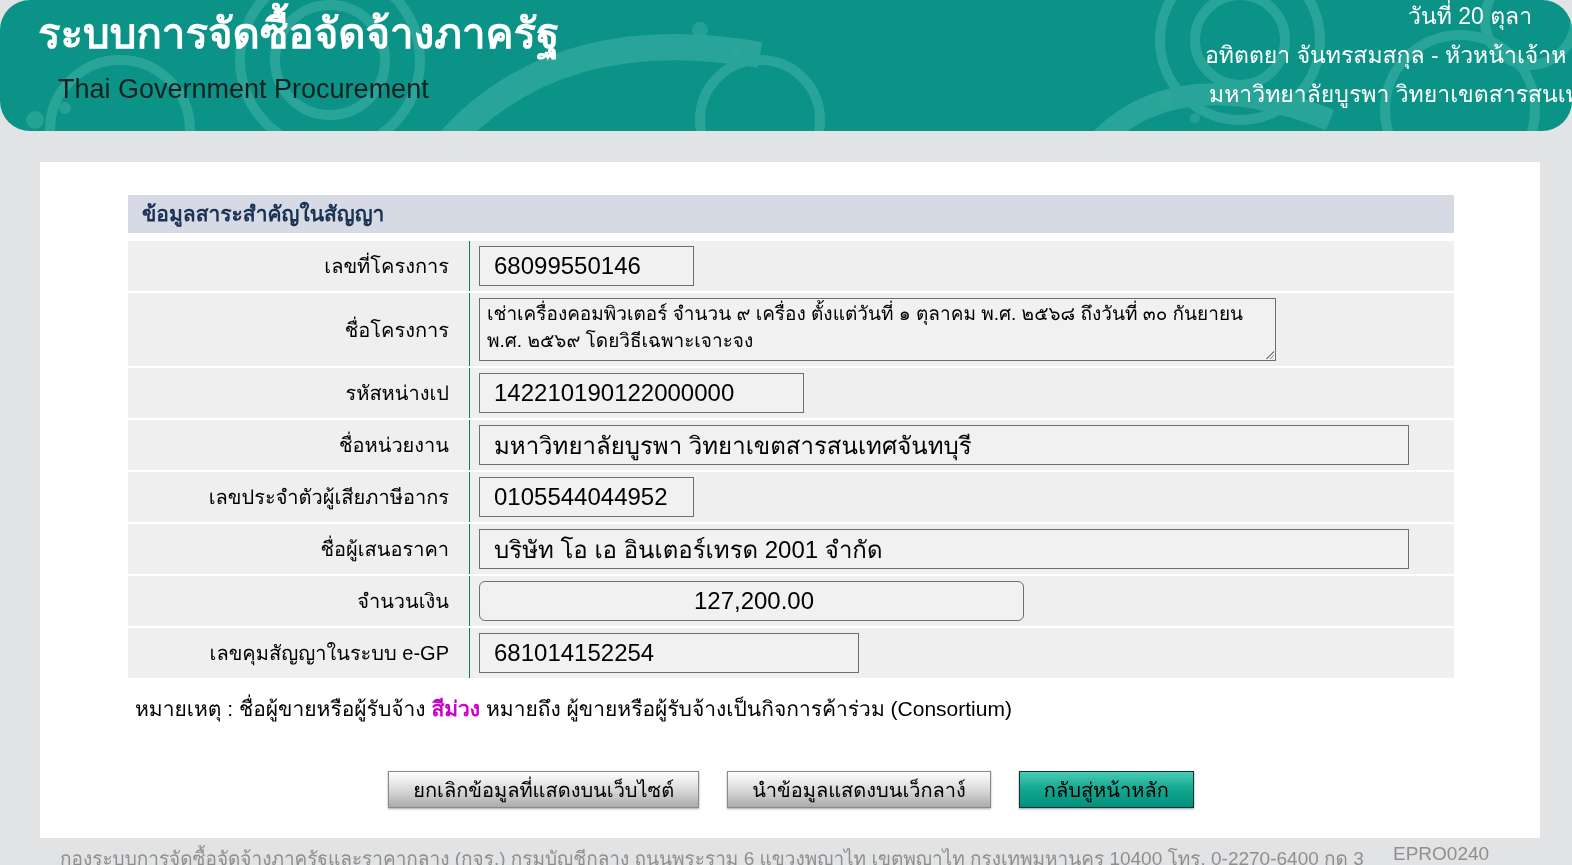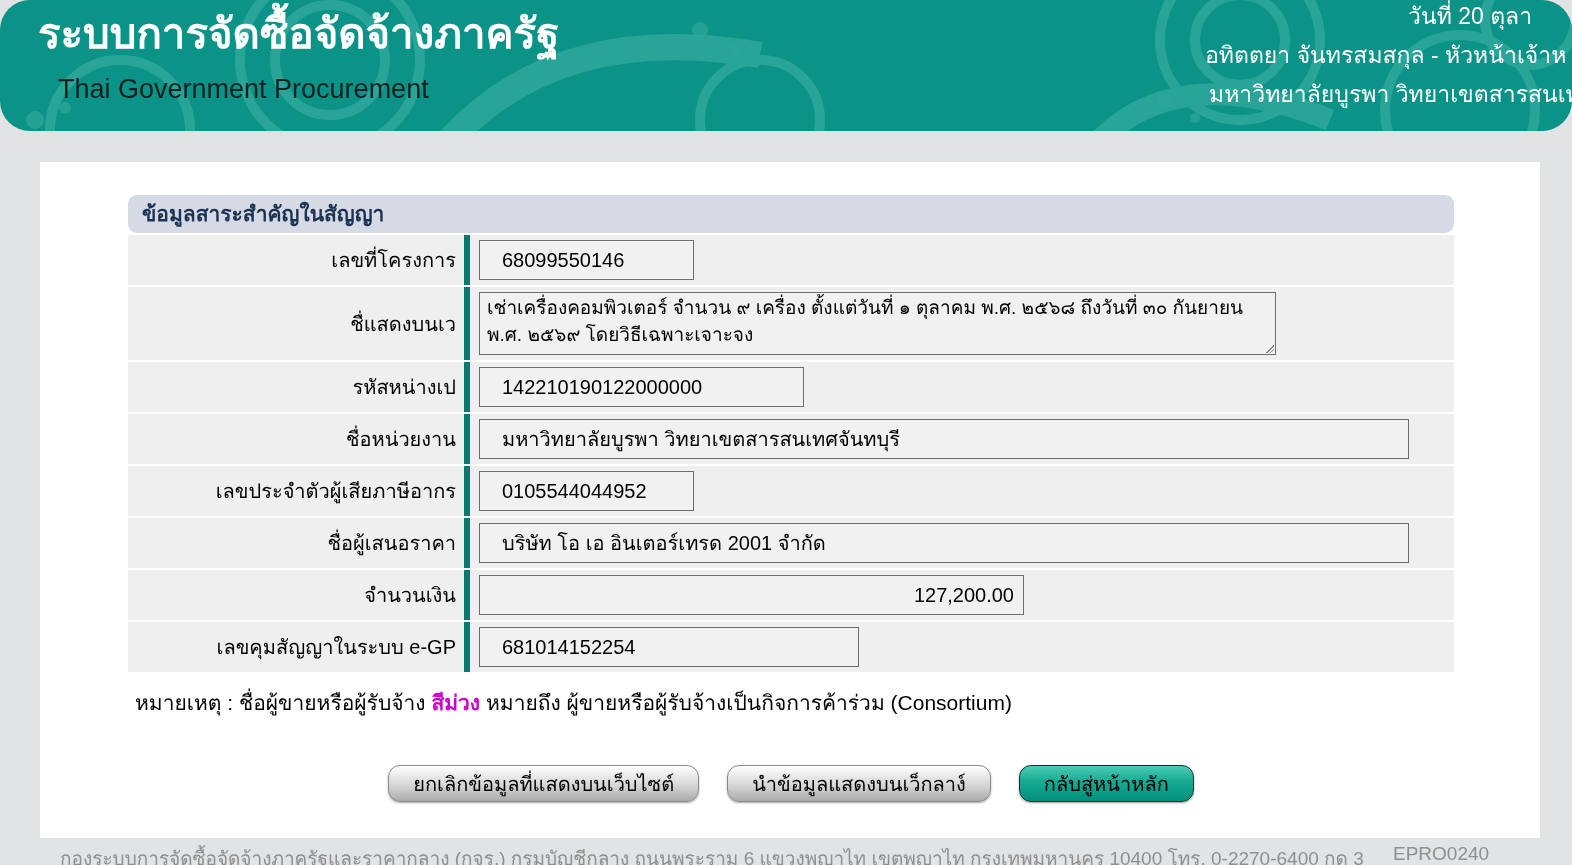--- a/index.html
+++ b/index.html
@@ -19,46 +19,46 @@
   .hdr-user { left:1205px; top:37px; }
   .hdr-org  { left:1209px; top:76px; }
 
   
   .page-card { position:absolute; left:40px; top:162px; width:1500px;
     height:676px; background:#ffffff; padding:33px 86px 0 88px; }
 
   .tbl { width:1326px; }
   .tbl-header { height:38px; line-height:38px; background:#d5dae4;
     color:#1c3253; font-weight:bold; font-size:21px; padding-left:14px;
-    margin-bottom:2px;border-radius:9px; }
+    margin-bottom:8px; }
   .row { display:flex; margin-bottom:2px; background:#efefef; }
-  .lbl { width:342px; min-height:43px; padding-right:8px;
-    border-right:6px solid #0f766e; display:flex; align-items:center;
+  .lbl { width:342px; min-height:43px; padding-right:20px;
+    border-right:1px solid #0f766e; display:flex; align-items:center;
     justify-content:flex-end; font-size:20px; color:#000; }
   .val { flex:1; display:flex; align-items:center; padding:5px 0 5px 9px; gap:12px; }
   .fld { height:40px; border:1px solid #6e6e6e; background:#f1f1f1;
-    font-size:20px; padding:0 22px; color:#000;
+    font-size:24px; padding:0 14px; color:#000;
     font-family:"Liberation Sans", sans-serif; }
   .w215{width:215px} .w325{width:325px} .w380{width:380px}
   .w545{width:545px} .w930{width:930px}
-  .amount { text-align:right; padding-right:9px; }
+  .amount { text-align:center; padding-right:9px;border-radius:6px; }
   .ta-wrap { position:relative; }
   textarea.fld { width:797px; height:63px; resize:none; padding:2px 7px;
     font-size:19px; line-height:1.4; display:block; }
   .resize-grip { position:absolute; right:2px; bottom:2px; width:9px; height:9px;
     background:
       linear-gradient(135deg, transparent 0 55%, #8a8a8a 55% 63%, transparent 63% 75%, #8a8a8a 75% 83%, transparent 83%);
   }
   .hint { color:#86592b; font-size:20px; white-space:nowrap; }
 
   .note { margin:14px 0 0 7px; font-size:21px; color:#000; }
   .note b { color:#cc00cc; }
 
   .btn-row { display:flex; justify-content:center; gap:28px; margin-top:46px; }
-  .btn { height:37px; border-radius:12px; font-size:20px; padding:0 24px;
+  .btn { height:37px; border-radius:0; font-size:20px; padding:0 24px;
     font-family:"Liberation Sans", sans-serif; cursor:pointer; color:#000; }
   .btn-gray { background:linear-gradient(#ffffff,#d6d6d6 55%,#ababab);
     border:1px solid #8a8a8a; box-shadow:0 1px 2px rgba(0,0,0,.35); }
   .btn-teal { background:linear-gradient(#49ccb6,#17a992 45%,#00907c);
     border:1px solid #14352f; box-shadow:0 1px 2px rgba(0,0,0,.4); }
 
   
   .footer { position:absolute; top:843px; left:0; width:1572px;
     color:#8f8f8f; font-size:19px; }
   .footer-address { position:absolute; left:60px; white-space:nowrap; }
@@ -103,21 +103,21 @@
     <div class="tbl-header">ข้อมูลสาระสำคัญในสัญญา</div>
 
     <div class="row">
       <div class="lbl">เลขที่โครงการ</div>
       <div class="val">
         <input class="fld w215" value="68099550146" style="">
       </div>
     </div>
 
     <div class="row">
-      <div class="lbl">ชื่แสดงบนเว</div>
+      <div class="lbl">ชื่อโครงการ</div>
       <div class="val">
         <span class="ta-wrap">
           <textarea class="fld" style="">เช่าเครื่องคอมพิวเตอร์ จำนวน ๙ เครื่อง ตั้งแต่วันที่ ๑ ตุลาคม พ.ศ. ๒๕๖๘ ถึงวันที่ ๓๐ กันยายน พ.ศ. ๒๕๖๙ โดยวิธีเฉพาะเจาะจง</textarea>
           <span class="resize-grip"></span>
         </span>
       </div>
     </div>
 
     <div class="row">
       <div class="lbl">รหัสหน่างเป</div>

